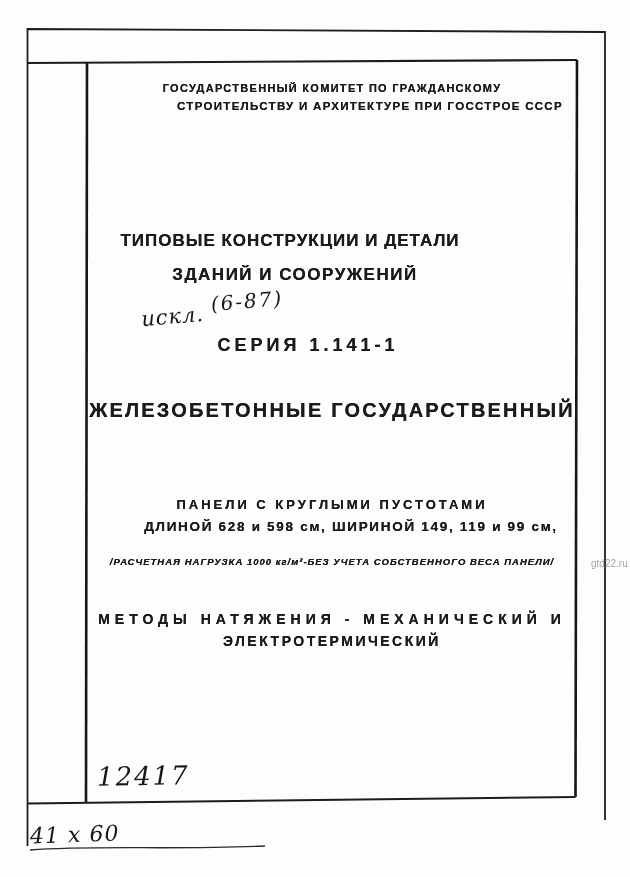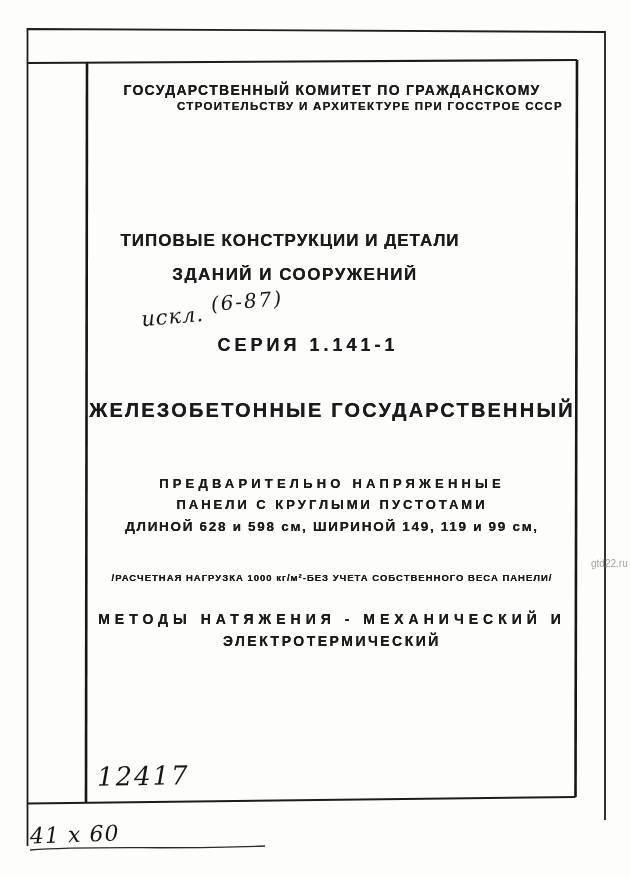--- a/index.html
+++ b/index.html
@@ -12,33 +12,33 @@
   }
   .frame-svg{position:absolute;left:0;top:0;width:630px;height:877px;}
 
   
   .t{
     position:absolute;left:87px;width:490px;
     text-align:center;white-space:nowrap;
     color:#1b1b1b;font-weight:bold;
     text-shadow:0 0 .4px #1b1b1b;
   }
-  #header-1{top:82px;font-size:14px;letter-spacing:1.3px;}
+  #header-1{top:82px;font-size:11px;letter-spacing:1.3px;}
   #header-2{top:100px;font-size:11.5px;letter-spacing:1.3px;padding-left:38px;}
   #title-1{top:231px;font-size:17px;letter-spacing:1px;transform:translateX(-42px);}
   #title-2{top:265px;font-size:17px;letter-spacing:1.5px;transform:translateX(-37px);}
   #series{top:335px;font-size:18px;letter-spacing:4px;transform:translateX(-24px);}
   #subject-1{top:373px;font-size:19px;letter-spacing:1.8px;transform:translateX(-25px);}
   #subject-2{top:399px;font-size:20px;letter-spacing:2.2px;}
   #issue{top:443px;font-size:14px;letter-spacing:2.3px;}
   #spec-1{top:476px;font-size:13px;letter-spacing:4.2px;}
   #spec-2{top:497px;font-size:13px;letter-spacing:3px;}
-  #spec-3{top:519px;font-size:13.5px;letter-spacing:1.7px;}
+  #spec-3{top:519px;font-size:13.5px;letter-spacing:1.7px;margin-left:19px;}
   #spec-4{top:543px;font-size:13.5px;letter-spacing:2.2px;}
-  #spec-5{top:572px;font-size:9.5px;letter-spacing:1px;}
+  #spec-5{top:556px;font-size:9.5px;letter-spacing:1px;font-style:italic;}
   #methods-1{top:611px;font-size:14px;letter-spacing:5px;}
   #methods-2{top:633px;font-size:14px;letter-spacing:2.5px;}
   .roman-underline{border-bottom:1.5px solid #1b1b1b;padding-bottom:1px;}
 
   
   .hw{
     position:absolute;color:#161616;
     font-family:"DejaVu Serif",serif;font-style:italic;
     white-space:nowrap;
   }
@@ -82,21 +82,20 @@
   <div class="hw" id="hw-note">
     <span class="p1">искл.</span>
     <span class="p2">(6-87)</span>
   </div>
 
   <div class="t" id="series">СЕРИЯ 1.141-1</div>
 
   <div class="t" id="subject-2">ЖЕЛЕЗОБЕТОННЫЕ ГОСУДАРСТВЕННЫЙ</div>
 
 
-  <div class="t" id="spec-1">ПРЕДВАРИТЕЛЬНО НАПРЯЖЕННЫЕ</div>
   <div class="t" id="spec-2">ПАНЕЛИ С КРУГЛЫМИ ПУСТОТАМИ</div>
   <div class="t" id="spec-3">ДЛИНОЙ 628 и 598 см, ШИРИНОЙ 149, 119 и 99 см,</div>
   <div class="t" id="spec-5">/РАСЧЕТНАЯ НАГРУЗКА 1000 кг/м²-БЕЗ УЧЕТА СОБСТВЕННОГО ВЕСА ПАНЕЛИ/</div>
 
   <div class="t" id="methods-1">МЕТОДЫ НАТЯЖЕНИЯ - МЕХАНИЧЕСКИЙ И</div>
   <div class="t" id="methods-2">ЭЛЕКТРОТЕРМИЧЕСКИЙ</div>
 
   <div class="hw" id="hw-number">12417</div>
   <div class="hw" id="hw-format">41 х 60</div>
 

